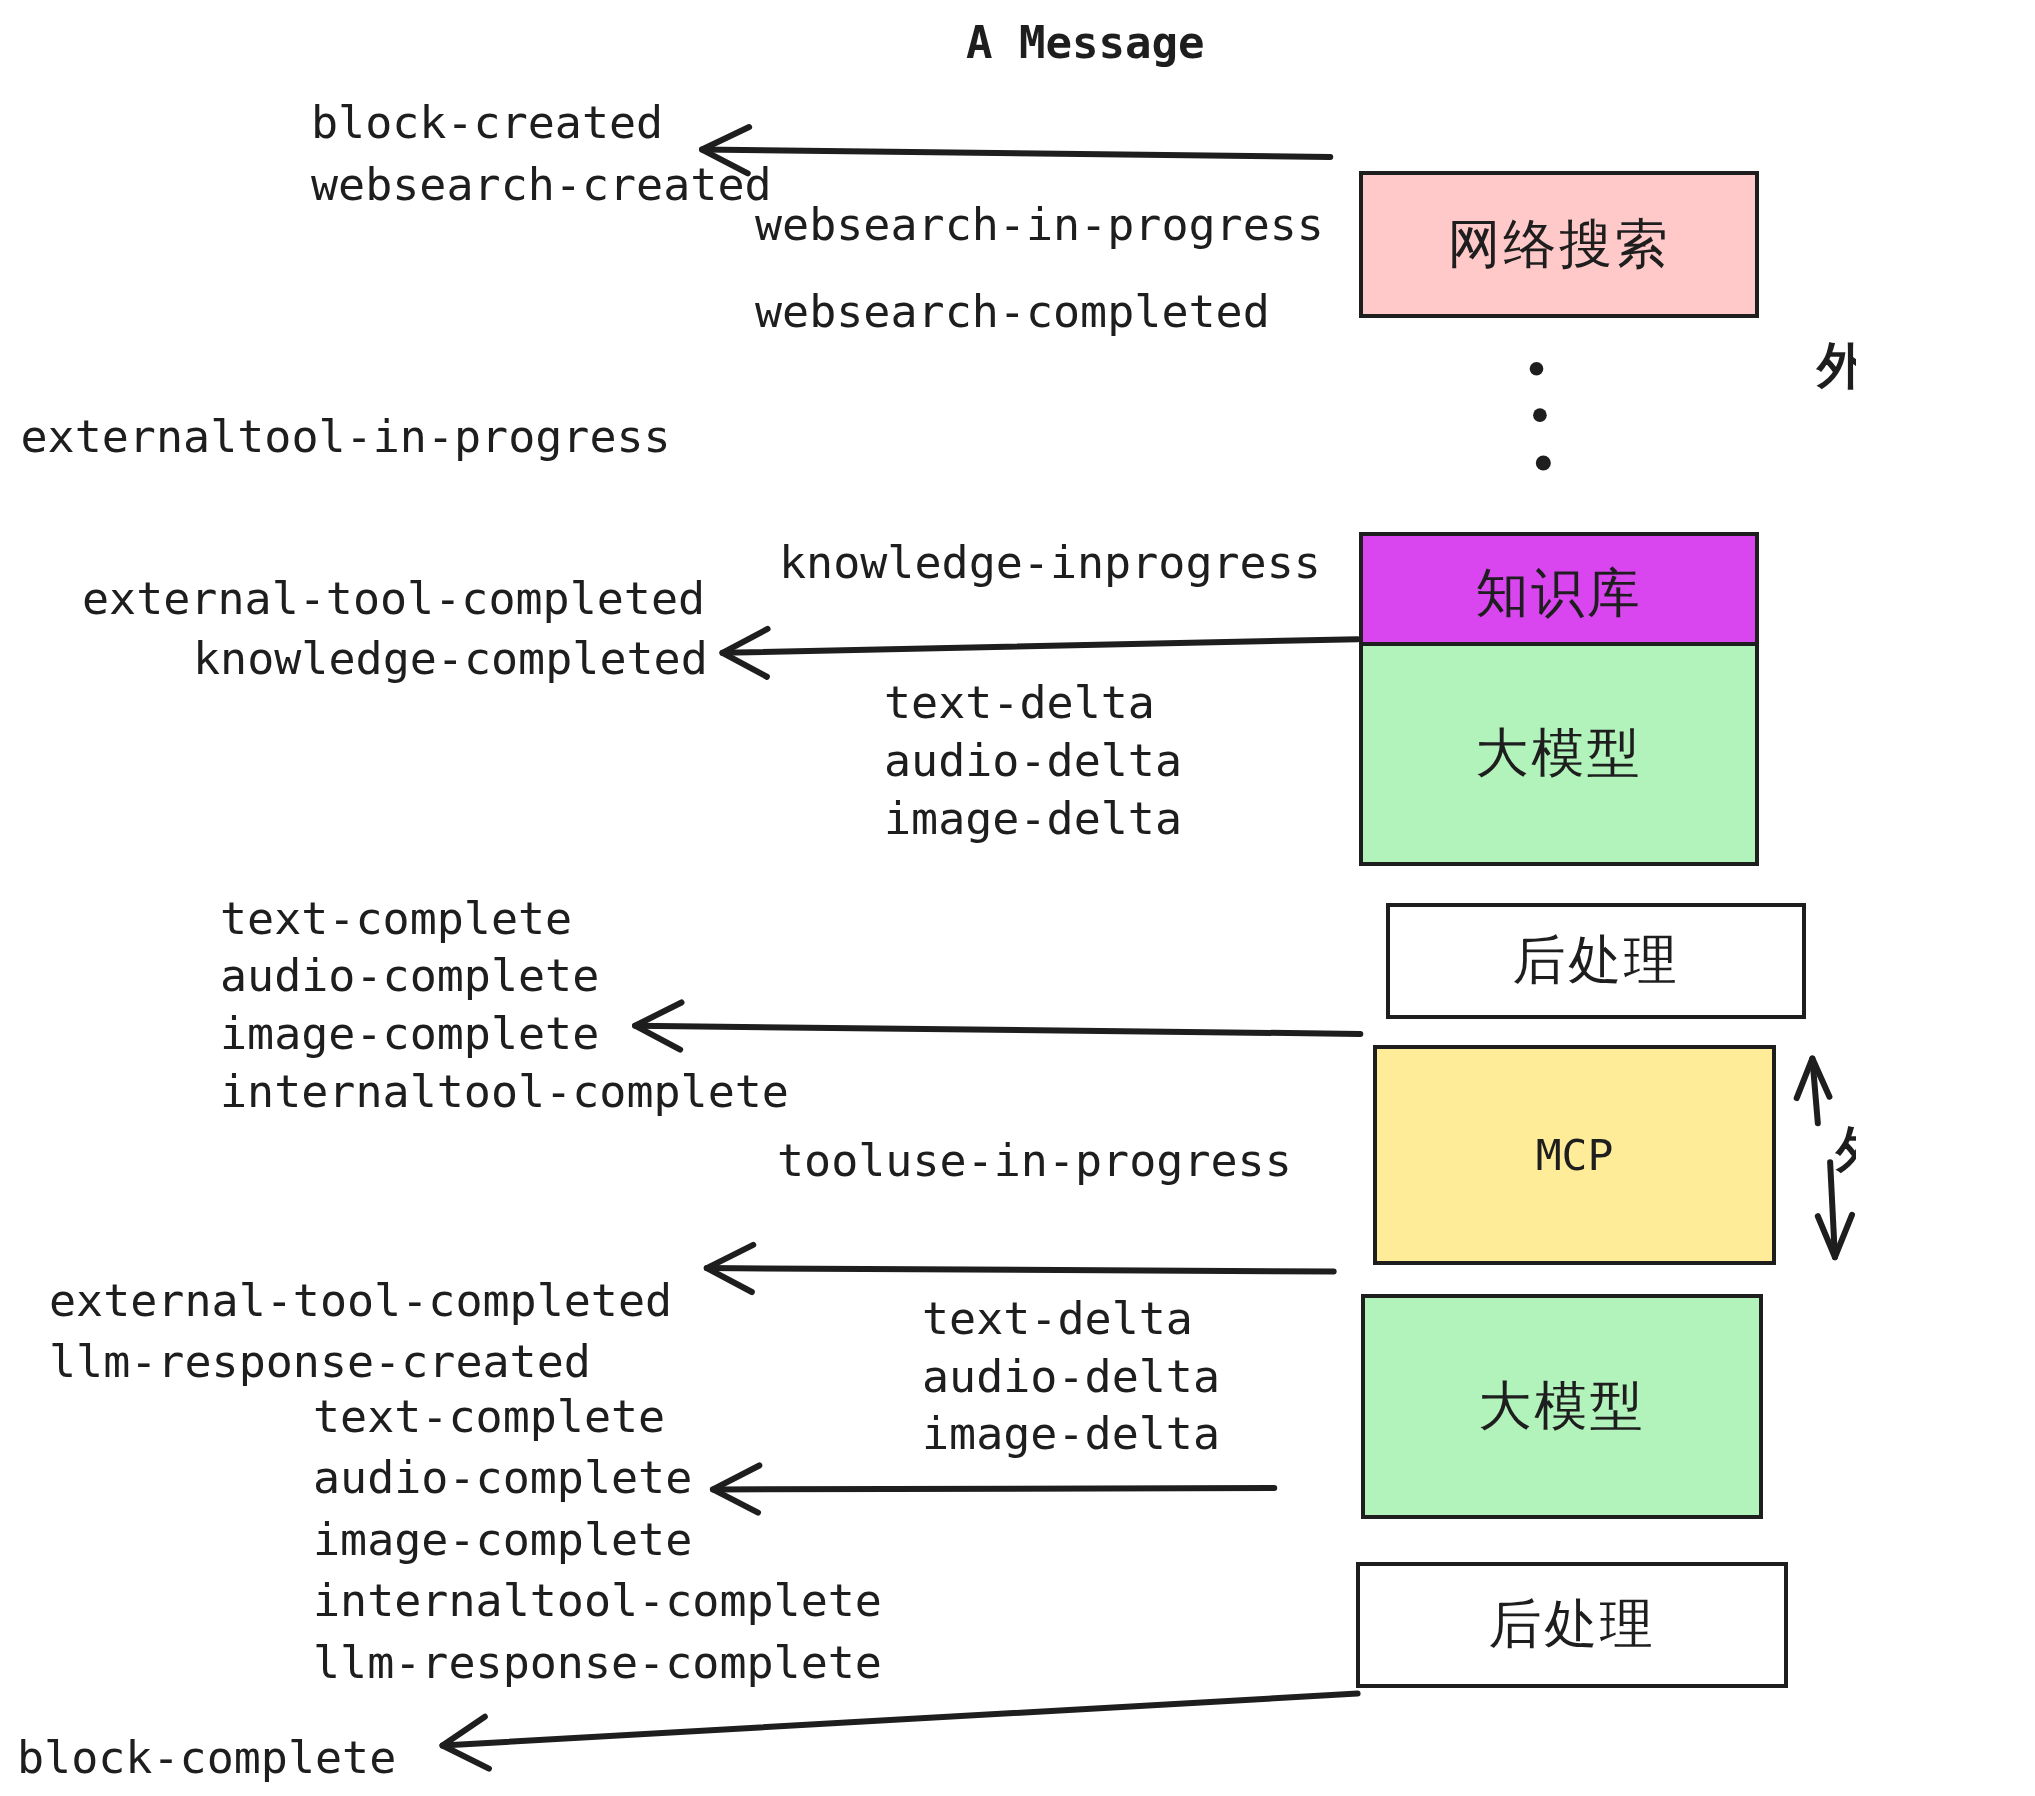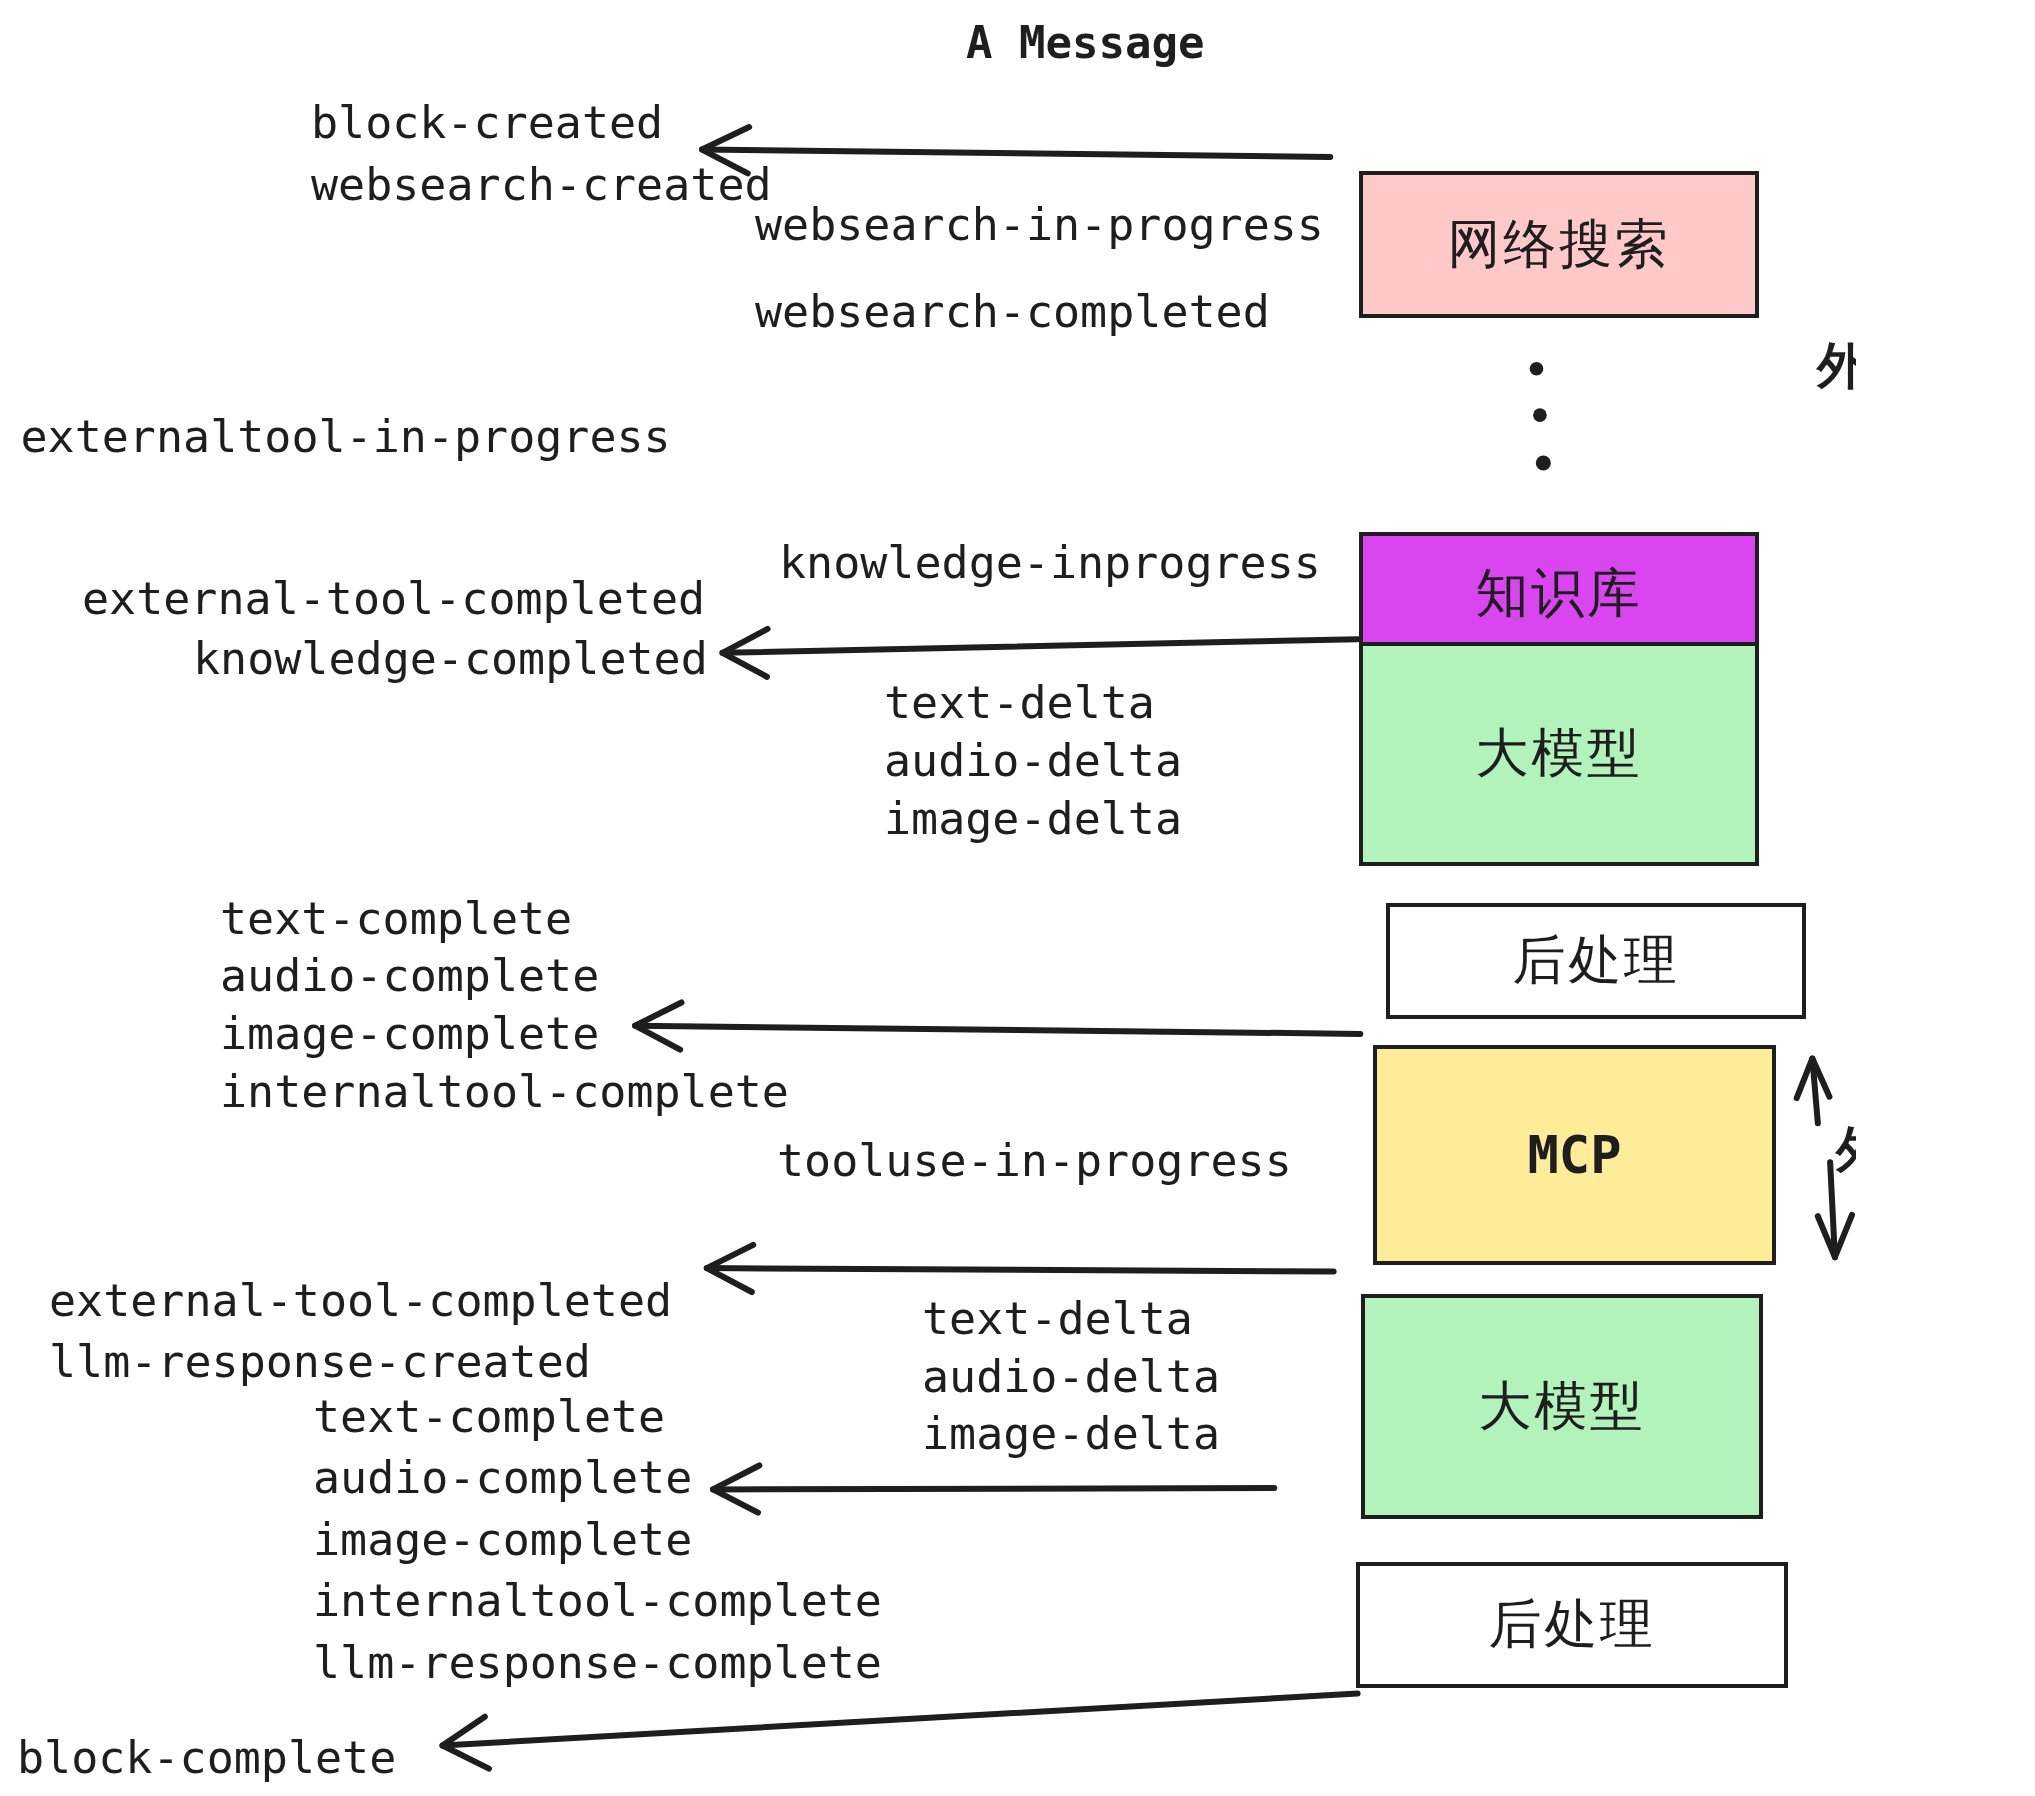--- a/index.html
+++ b/index.html
@@ -39,22 +39,22 @@
     justify-content: center;
   }
   .box .box-label {
     font-family: "Liberation Sans", "DejaVu Sans", sans-serif;
     font-size: 53px;
     font-weight: 500;
     letter-spacing: 2.7px;
   }
   .box .box-label.mono {
     font-family: "DejaVu Sans Mono", "Liberation Mono", monospace;
-    font-size: 52px;
-    font-weight: bold;
+    font-size: 43px;
+    font-weight: normal;
     letter-spacing: 0;
   }
   .side-note {
     position: absolute;
     font-family: "Liberation Sans", "DejaVu Sans", sans-serif;
     font-size: 50px;
     font-weight: 700;
     white-space: nowrap;
   }
   #arrow-layer {

